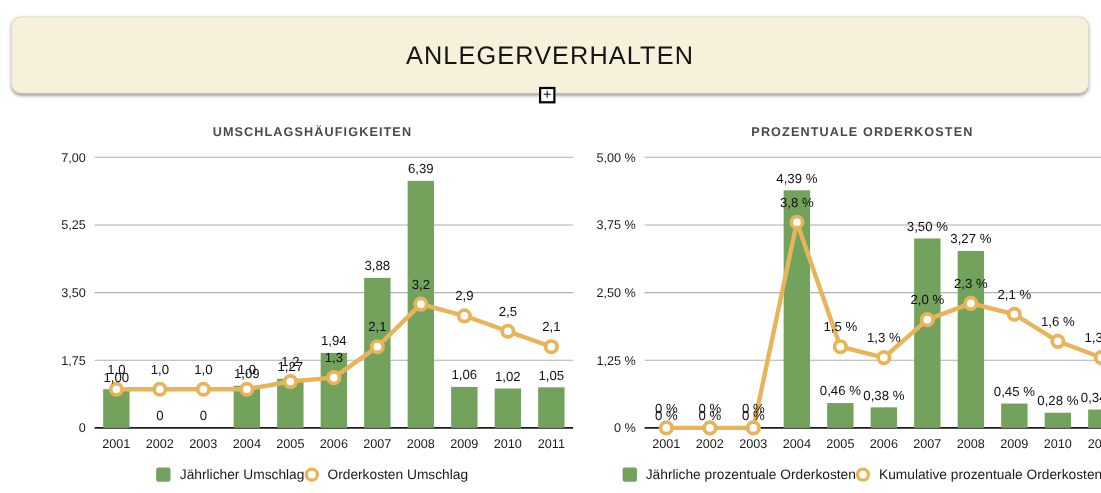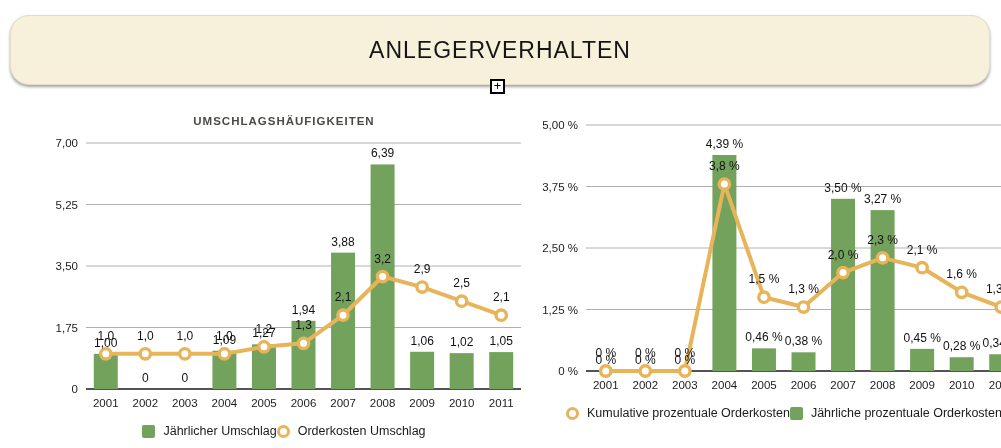--- a/index.html
+++ b/index.html
@@ -2,21 +2,21 @@
 <html><head>
 <meta charset="utf-8">
 <style>
   html,body{margin:0;padding:0;}
   body{
     width:1001px;height:448px;background:#ffffff;overflow:hidden;position:relative;
     font-family:"Liberation Sans",sans-serif;
   }
   .header{
     position:absolute;left:10px;top:15px;width:978px;height:68px;
-    background:#f7f1dc;border:1px solid #e3ddc5;border-radius:19px;
+    background:#f7f1dc;border:1px solid #e3ddc5;border-radius:9px;
     box-shadow:0 2px 3px rgba(90,90,90,.55);
     display:flex;align-items:center;justify-content:center;
   }
   .header-title{font-size:23px;letter-spacing:1px;color:#151515;}
   .plus-box{
     position:absolute;left:490px;top:79px;width:11px;height:11px;
     border:2px solid #000;background:#fff;z-index:5;
     font-size:13px;line-height:10px;text-align:center;color:#000;cursor:pointer;
   }
   .charts-row{position:absolute;top:112px;left:0;width:997px;display:flex;margin-left:34px;}
@@ -126,20 +126,21 @@
           <span class="legend-label">Jährlicher Umschlag</span>
         </div>
         <div class="legend-item">
           <span class="ring" style="border-color: rgb(231, 180, 90);"></span>
           <span class="legend-label">Orderkosten Umschlag</span>
         </div>
       </div>
     </div>
 
     <div class="chart">
+      <div class="chart-title">PROZENTUALE ORDERKOSTEN</div>
       <svg class="plot" viewBox="0 0 500 292">
           <line x1="52" y1="13" x2="487" y2="13" class="grid"></line>
           <text x="44" y="17" text-anchor="end" class="ytick">5,00 %</text>
           <line x1="52" y1="74.5" x2="487" y2="74.5" class="grid"></line>
           <text x="44" y="78.5" text-anchor="end" class="ytick">3,75 %</text>
           <line x1="52" y1="136" x2="487" y2="136" class="grid"></line>
           <text x="44" y="140" text-anchor="end" class="ytick">2,50 %</text>
           <line x1="52" y1="197.5" x2="487" y2="197.5" class="grid"></line>
           <text x="44" y="201.5" text-anchor="end" class="ytick">1,25 %</text>
           <line x1="52" y1="259" x2="487" y2="259" class="axis"></line>
@@ -193,24 +194,24 @@
           <text x="229.95454545454547" y="171.2" text-anchor="middle" class="dlabel">1,5 %</text>
           <text x="269.5" y="181.04" text-anchor="middle" class="dlabel">1,3 %</text>
           <text x="309.04545454545456" y="146.6" text-anchor="middle" class="dlabel">2,0 %</text>
           <text x="348.5909090909091" y="131.84" text-anchor="middle" class="dlabel">2,3 %</text>
           <text x="388.1363636363636" y="141.68" text-anchor="middle" class="dlabel">2,1 %</text>
           <text x="427.6818181818182" y="166.28" text-anchor="middle" class="dlabel">1,6 %</text>
           <text x="467.22727272727275" y="181.04" text-anchor="middle" class="dlabel">1,3 %</text>
         </svg>
       <div class="legend">
         <div class="legend-item">
+          <span class="swatch" style="background: rgb(114, 162, 91);"></span>
+          <span class="legend-label">Jährliche prozentuale Orderkosten</span>
+        </div>
+        <div class="legend-item">
           <span class="ring" style="border-color: rgb(231, 180, 90);"></span>
           <span class="legend-label">Kumulative prozentuale Orderkosten</span>
         </div>
-        <div class="legend-item">
-          <span class="swatch" style="background: rgb(114, 162, 91);"></span>
-          <span class="legend-label">Jährliche prozentuale Orderkosten</span>
-        </div>
       </div>
     </div>
 
   </div>
 </div>
 
 </body></html>

